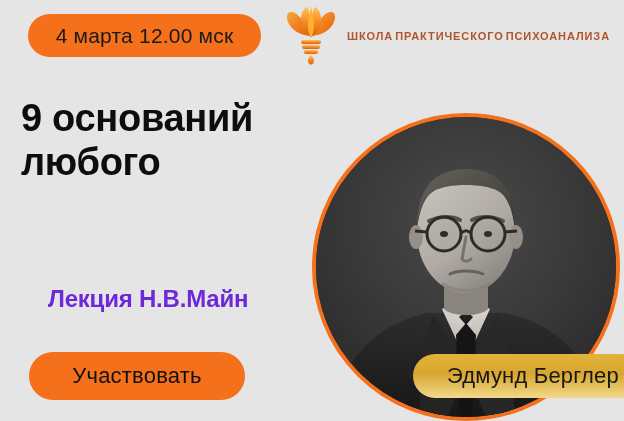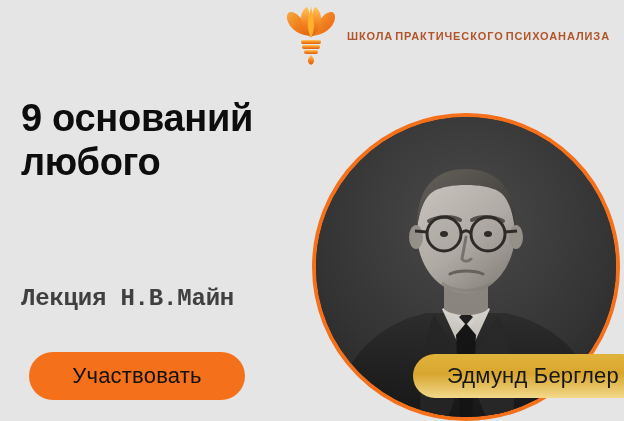--- a/index.html
+++ b/index.html
@@ -84,28 +84,28 @@
     line-height: 44px;
     font-weight: 700;
     letter-spacing: -0.3px;
     white-space: nowrap;
     font-family: "Liberation Sans", sans-serif;
   }
 
   
   #subtitle {
     position: absolute;
-    left: 21px;
+    left: 48px;
     top: 285px;
-    color: #404040;
+    color: #6d28d9;
     font-size: 24px;
     font-weight: 700;
     letter-spacing: -0.2px;
     white-space: nowrap;
-    font-family: Liberation Mono, monospace;
+    font-family: Liberation Sans, sans-serif;
   }
 
   
   #cta-button {
     position: absolute;
     left: 29px;
     top: 352px;
     width: 216px;
     height: 48px;
     border: none;
@@ -161,20 +161,23 @@
     letter-spacing: 0.2px;
     white-space: nowrap;
     font-family: "Liberation Sans", sans-serif;
   }
 </style>
 </head>
 <body>
 
 <div id="poster">
 
+  <div id="date-badge">
+    <span class="txt">4 марта 12.00 мск</span>
+  </div>
 
   <div id="logo">
     <svg id="logo-mark" viewBox="0 0 58 62">
       <defs>
         <linearGradient id="gA" x1="0" y1="0" x2="1" y2="1">
           <stop offset="0" stop-color="#f7a93c"></stop>
           <stop offset="0.55" stop-color="#f07c1e"></stop>
           <stop offset="1" stop-color="#e4620f"></stop>
         </linearGradient>
         <linearGradient id="gB" x1="0.5" y1="0" x2="0.5" y2="1">

